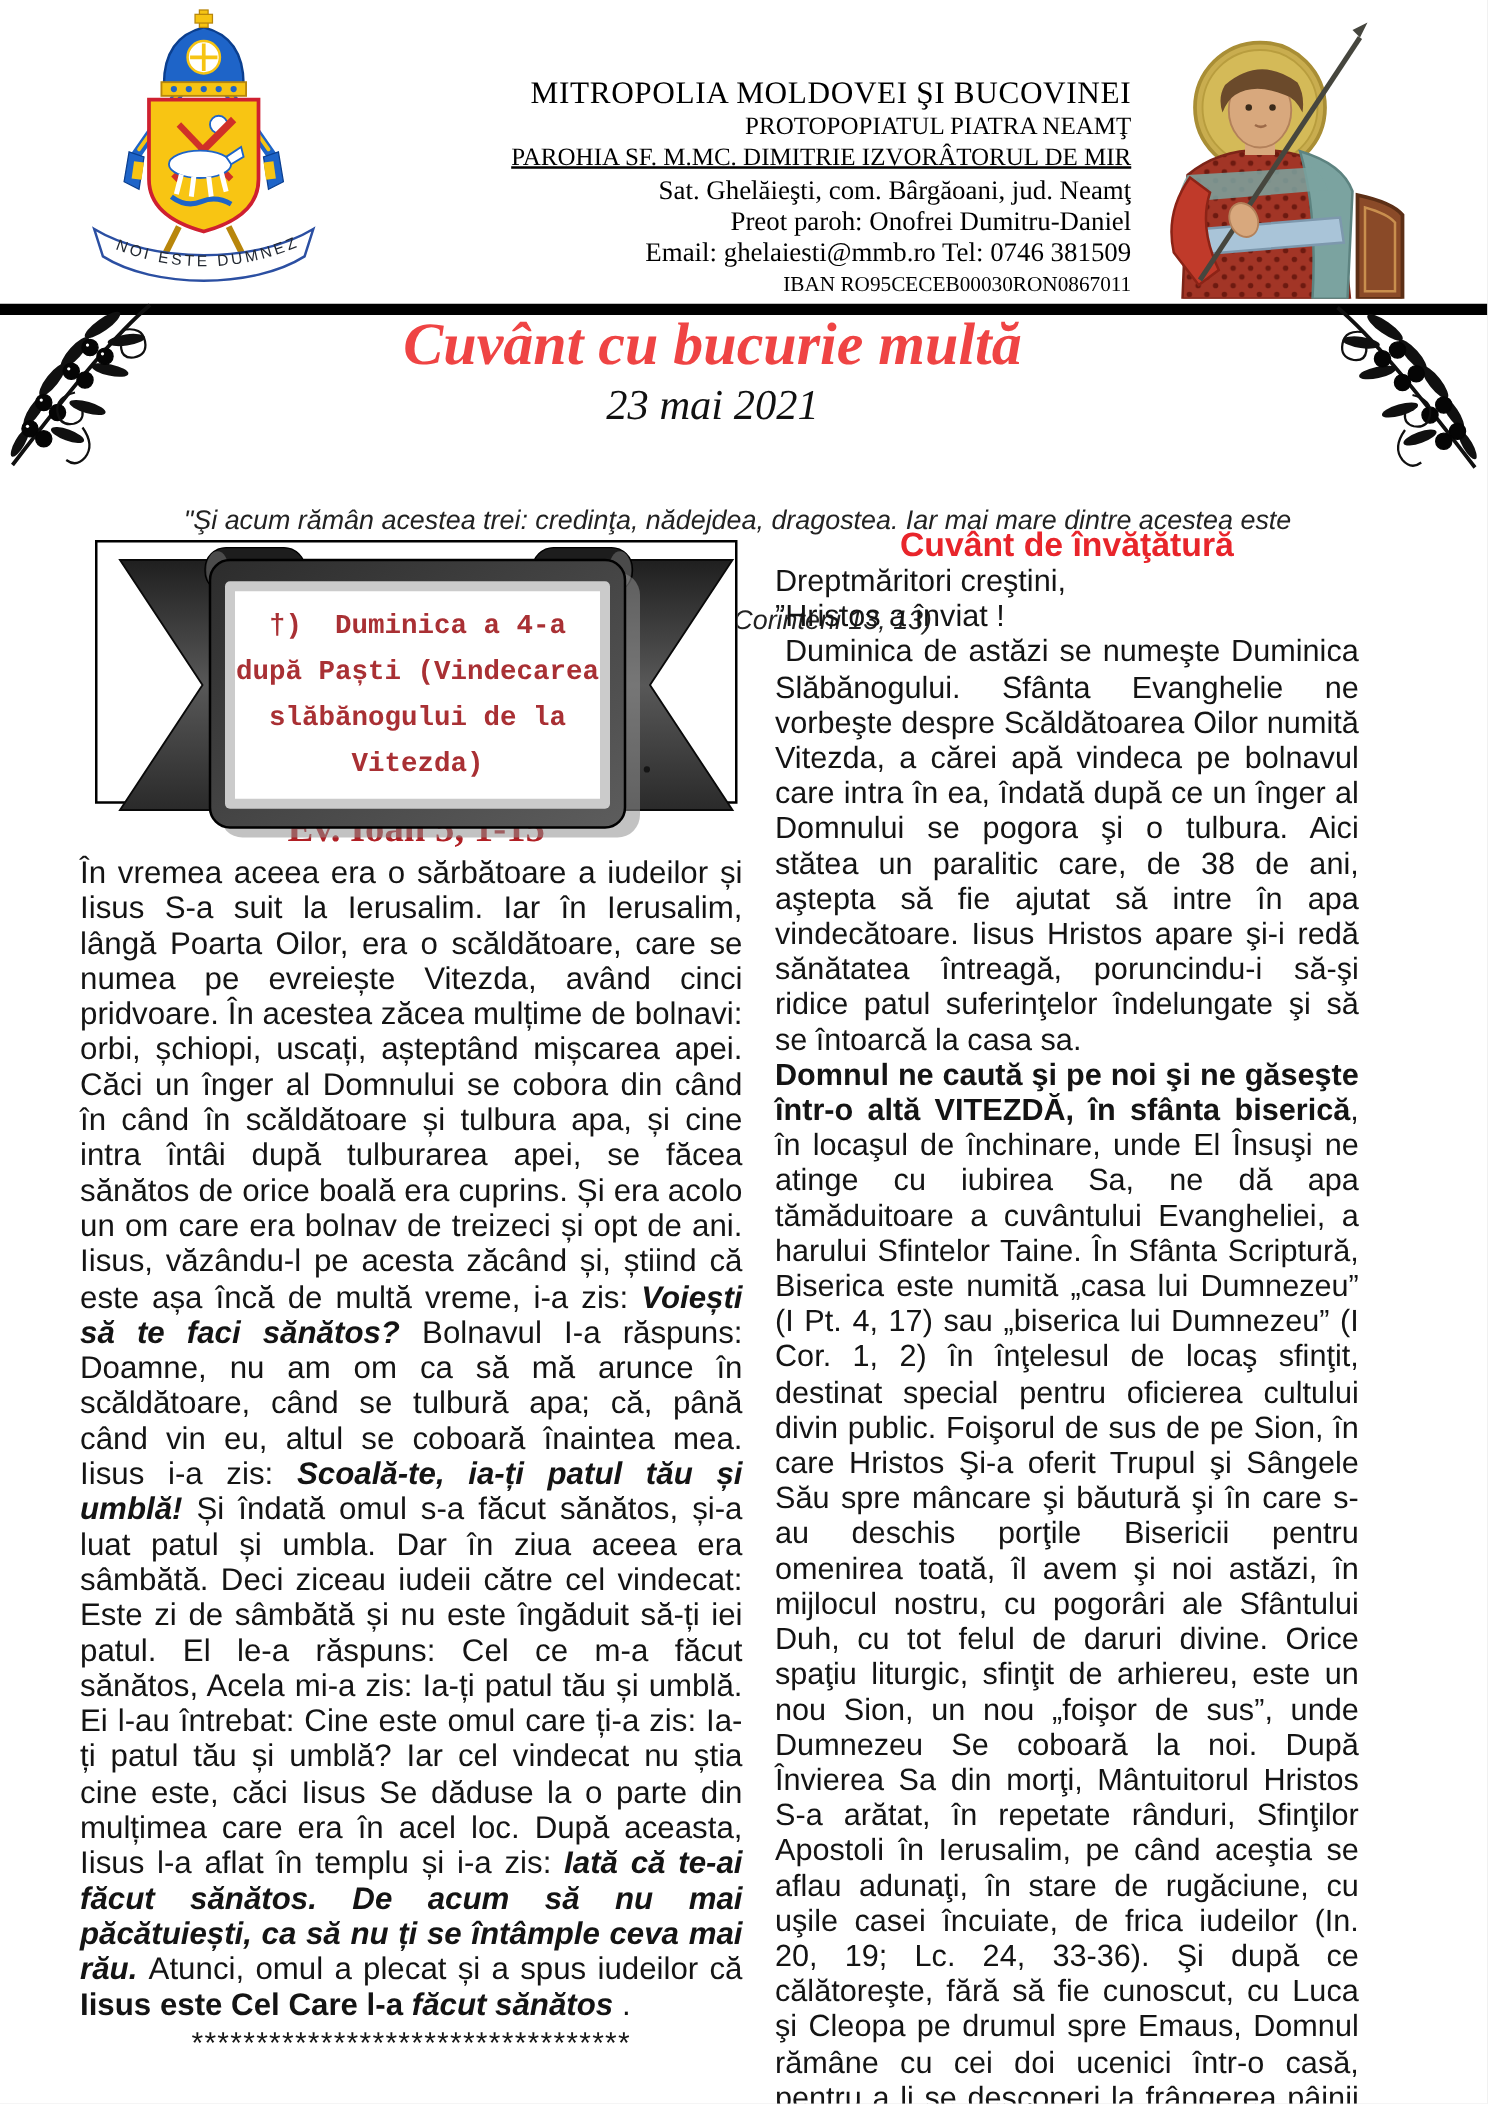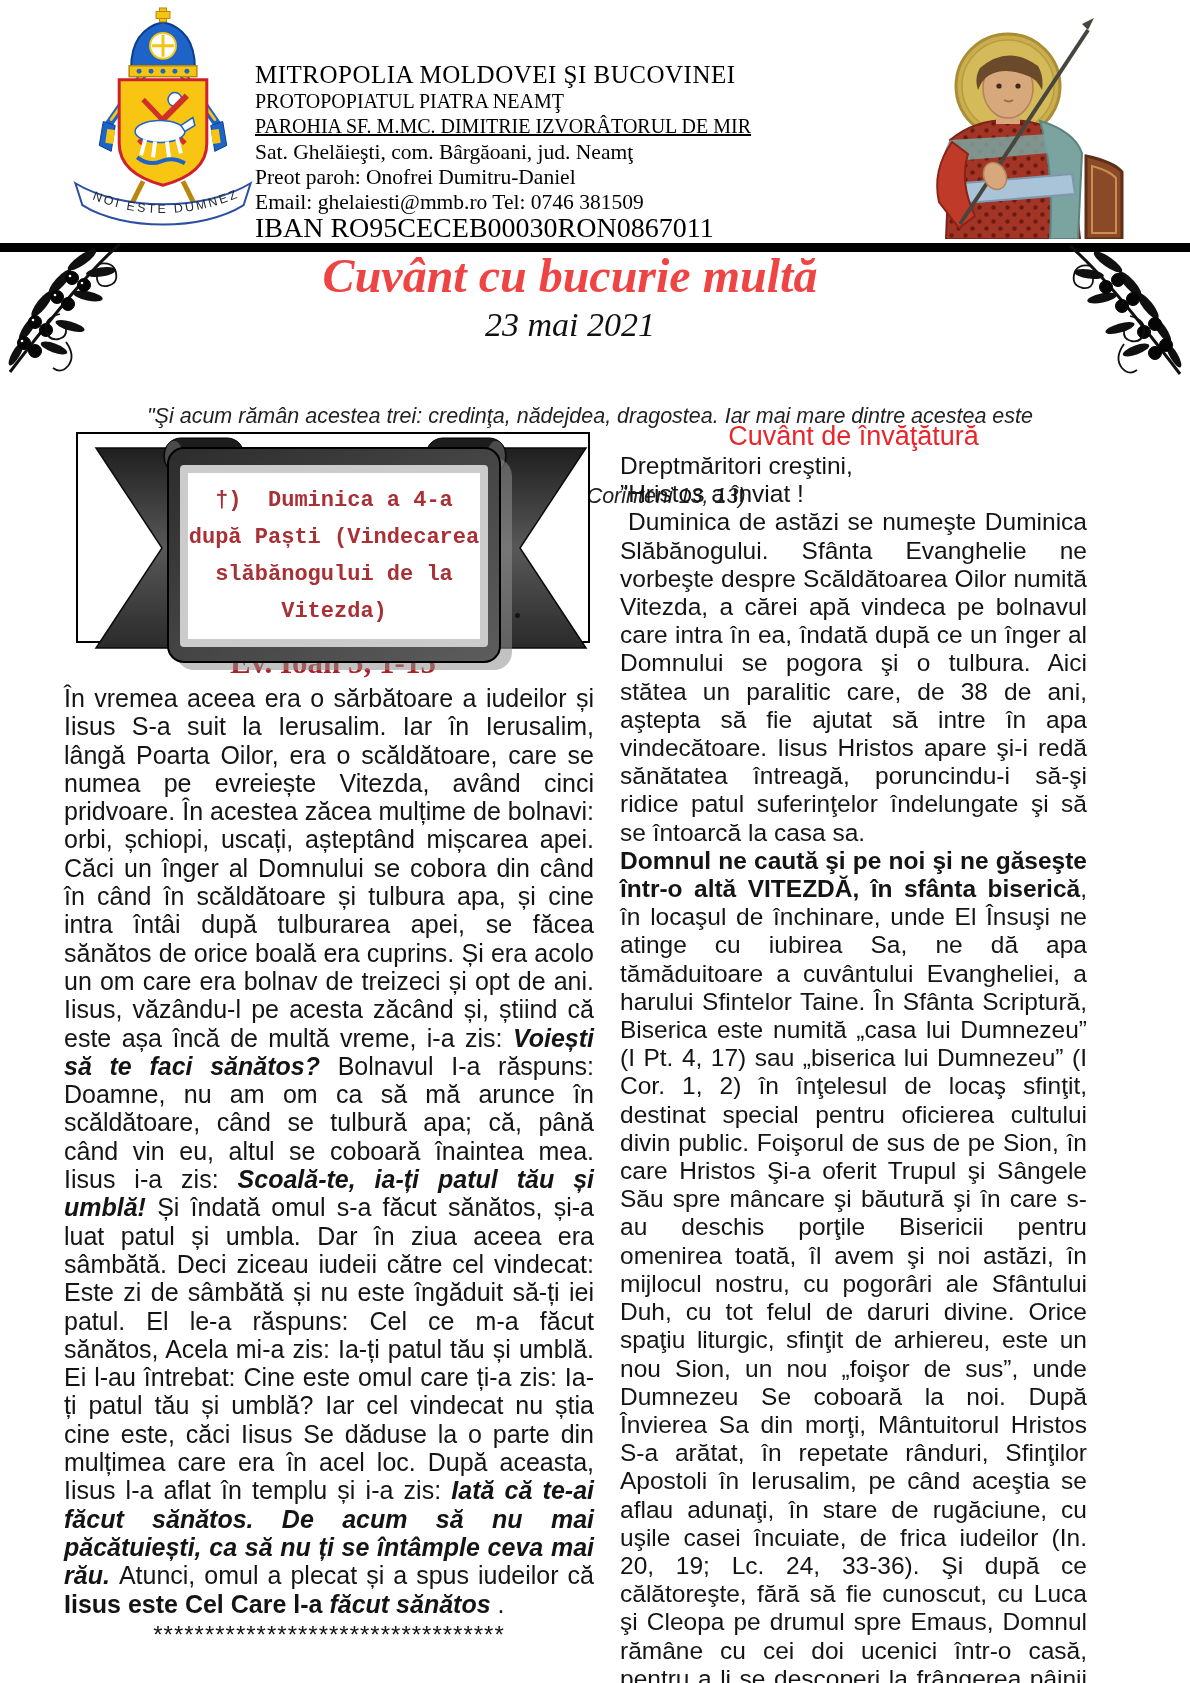--- a/index.html
+++ b/index.html
@@ -2,29 +2,29 @@
 <html><head>
 <meta charset="utf-8">
 <style>
   html,body{margin:0;padding:0;background:#e8e8e8;}
   .page{position:relative;width:1190px;height:1683px;background:#ffffff;margin:0 auto;
         font-family:"Liberation Sans",sans-serif;color:#111;overflow:hidden;}
 
   
   .crest{position:absolute;left:60px;top:4px;width:206px;height:234px;}
   .saint{position:absolute;left:892px;top:8px;width:232px;height:231px;}
-  .header-text{position:absolute;left:255px;top:60px;width:650px;text-align:left;
+  .header-text{position:absolute;left:255px;top:60px;width:650px;text-align:right;
                font-family:"Liberation Serif",serif;color:#000;}
   .h1{font-size:25px;line-height:30px;letter-spacing:.5px;}
   .h2{font-size:20px;line-height:23px;}
   .h3{font-size:20px;line-height:27px;text-decoration:underline;}
   .h4{font-size:21.5px;line-height:25px;}
   .h5{font-size:21.5px;line-height:25px;}
   .h6{font-size:21.5px;line-height:25px;}
-  .h7{font-size:28px;line-height:26px;}
+  .h7{font-size:17px;line-height:26px;}
 
   .rule{position:absolute;left:0;top:243px;width:1190px;height:9px;background:#000;}
 
   .olive{position:absolute;width:122px;height:142px;}
   .olive-left{left:2px;top:238px;}
   .olive-right{left:1066px;top:240px;transform:scaleX(-1);}
 
   
   .m-title{position:absolute;left:0;top:248px;width:1140px;text-align:center;
            font-family:"Liberation Serif",serif;font-weight:bold;font-style:italic;
@@ -50,21 +50,21 @@
   
   .col-left{position:absolute;left:64px;top:684px;width:530px;
             font-size:25px;line-height:28.3px;text-align:justify;color:#141414;}
   .col-left .si{}
   .col-left .sbi{font-style:italic;font-weight:bold;}
   .col-left .sb{font-weight:bold;}
   .asterisks{text-align:center;font-size:24px;letter-spacing:1px;margin-top:3px;font-style:normal;}
 
   .col-right{position:absolute;left:620px;top:420px;width:467px;
              font-size:24.5px;line-height:28.2px;text-align:justify;color:#141414;}
-  .col-right .heading{text-align:center;font-weight:normal;font-size:27px;line-height:32px;color:#e8252b;}
+  .col-right .heading{text-align:center;font-weight:bold;font-size:27px;line-height:32px;color:#e8252b;}
   .col-right p{margin:0;}
   .col-right .p-indent{text-indent:8px;}
   .col-right .sb{font-weight:bold;}
 </style>
 </head>
 <body>
 
 <div class="page">
 
   <div class="crest">

